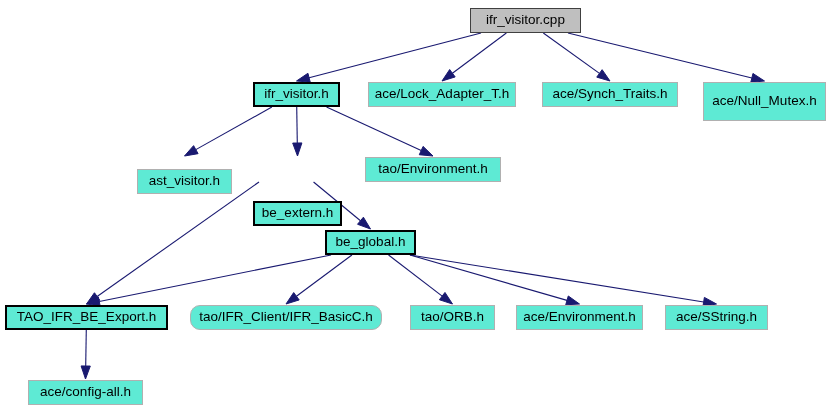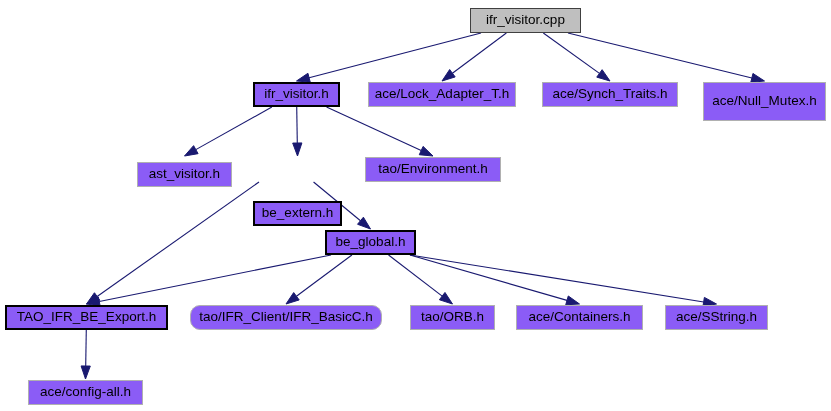--- a/index.html
+++ b/index.html
@@ -24,21 +24,21 @@
     left: 0;
     width: 831px;
     height: 411px;
   }
   .node-box {
     position: absolute;
     box-sizing: border-box;
     display: flex;
     align-items: center;
     justify-content: center;
-    background: #8b5cf6;
+    background: #5eead4;
     border: 1px solid #b0b0b0;
     font-size: 13.5px;
     color: #000000;
     white-space: nowrap;
     letter-spacing: 0px;
   }
   .node-box.highlight {
     background: #bfbfbf;
     border: 1px solid #404040;
   }
@@ -125,21 +125,21 @@
     </div>
     <div class="node-box" style="left: 368px; top: 82px; width: 148px; height: 25px;">
       <span class="node-label">ace/Lock_Adapter_T.h</span>
     </div>
     <div class="node-box" style="left: 542px; top: 82px; width: 136px; height: 25px;">
       <span class="node-label">ace/Synch_Traits.h</span>
     </div>
     <div class="node-box" style="left: 703px; top: 82px; width: 123px; height: 39px;">
       <span class="node-label">ace/Null_Mutex.h</span>
     </div>
-    <div class="node-box" style="left: 137px; top: 162px; width: 95px; height: 25px;">
+    <div class="node-box" style="left: 137px; top: 169px; width: 95px; height: 25px;">
       <span class="node-label">ast_visitor.h</span>
     </div>
     <div class="node-box thick" style="left: 253px; top: 157px; width: 89px; height: 25px; margin-top: 44px;">
       <span class="node-label">be_extern.h</span>
     </div>
     <div class="node-box" style="left: 365px; top: 157px; width: 136px; height: 25px;">
       <span class="node-label">tao/Environment.h</span>
     </div>
     <div class="node-box thick" style="left: 325px; top: 230px; width: 91px; height: 25px;">
       <span class="node-label">be_global.h</span>
@@ -147,21 +147,21 @@
     <div class="node-box thick" style="left: 5px; top: 305px; width: 163px; height: 25px;">
       <span class="node-label">TAO_IFR_BE_Export.h</span>
     </div>
     <div class="node-box" style="left: 190px; top: 305px; width: 192px; height: 25px; border-radius: 10px;">
       <span class="node-label">tao/IFR_Client/IFR_BasicC.h</span>
     </div>
     <div class="node-box" style="left: 410px; top: 305px; width: 85px; height: 25px;">
       <span class="node-label">tao/ORB.h</span>
     </div>
     <div class="node-box" style="left: 516px; top: 305px; width: 127px; height: 25px;">
-      <span class="node-label">ace/Containers.h</span>
+      <span class="node-label">ace/Environment.h</span>
     </div>
     <div class="node-box" style="left: 665px; top: 305px; width: 103px; height: 25px;">
       <span class="node-label">ace/SString.h</span>
     </div>
     <div class="node-box" style="left: 28px; top: 380px; width: 115px; height: 25px;">
       <span class="node-label">ace/config-all.h</span>
     </div>
   </div>
 
 </body></html>

